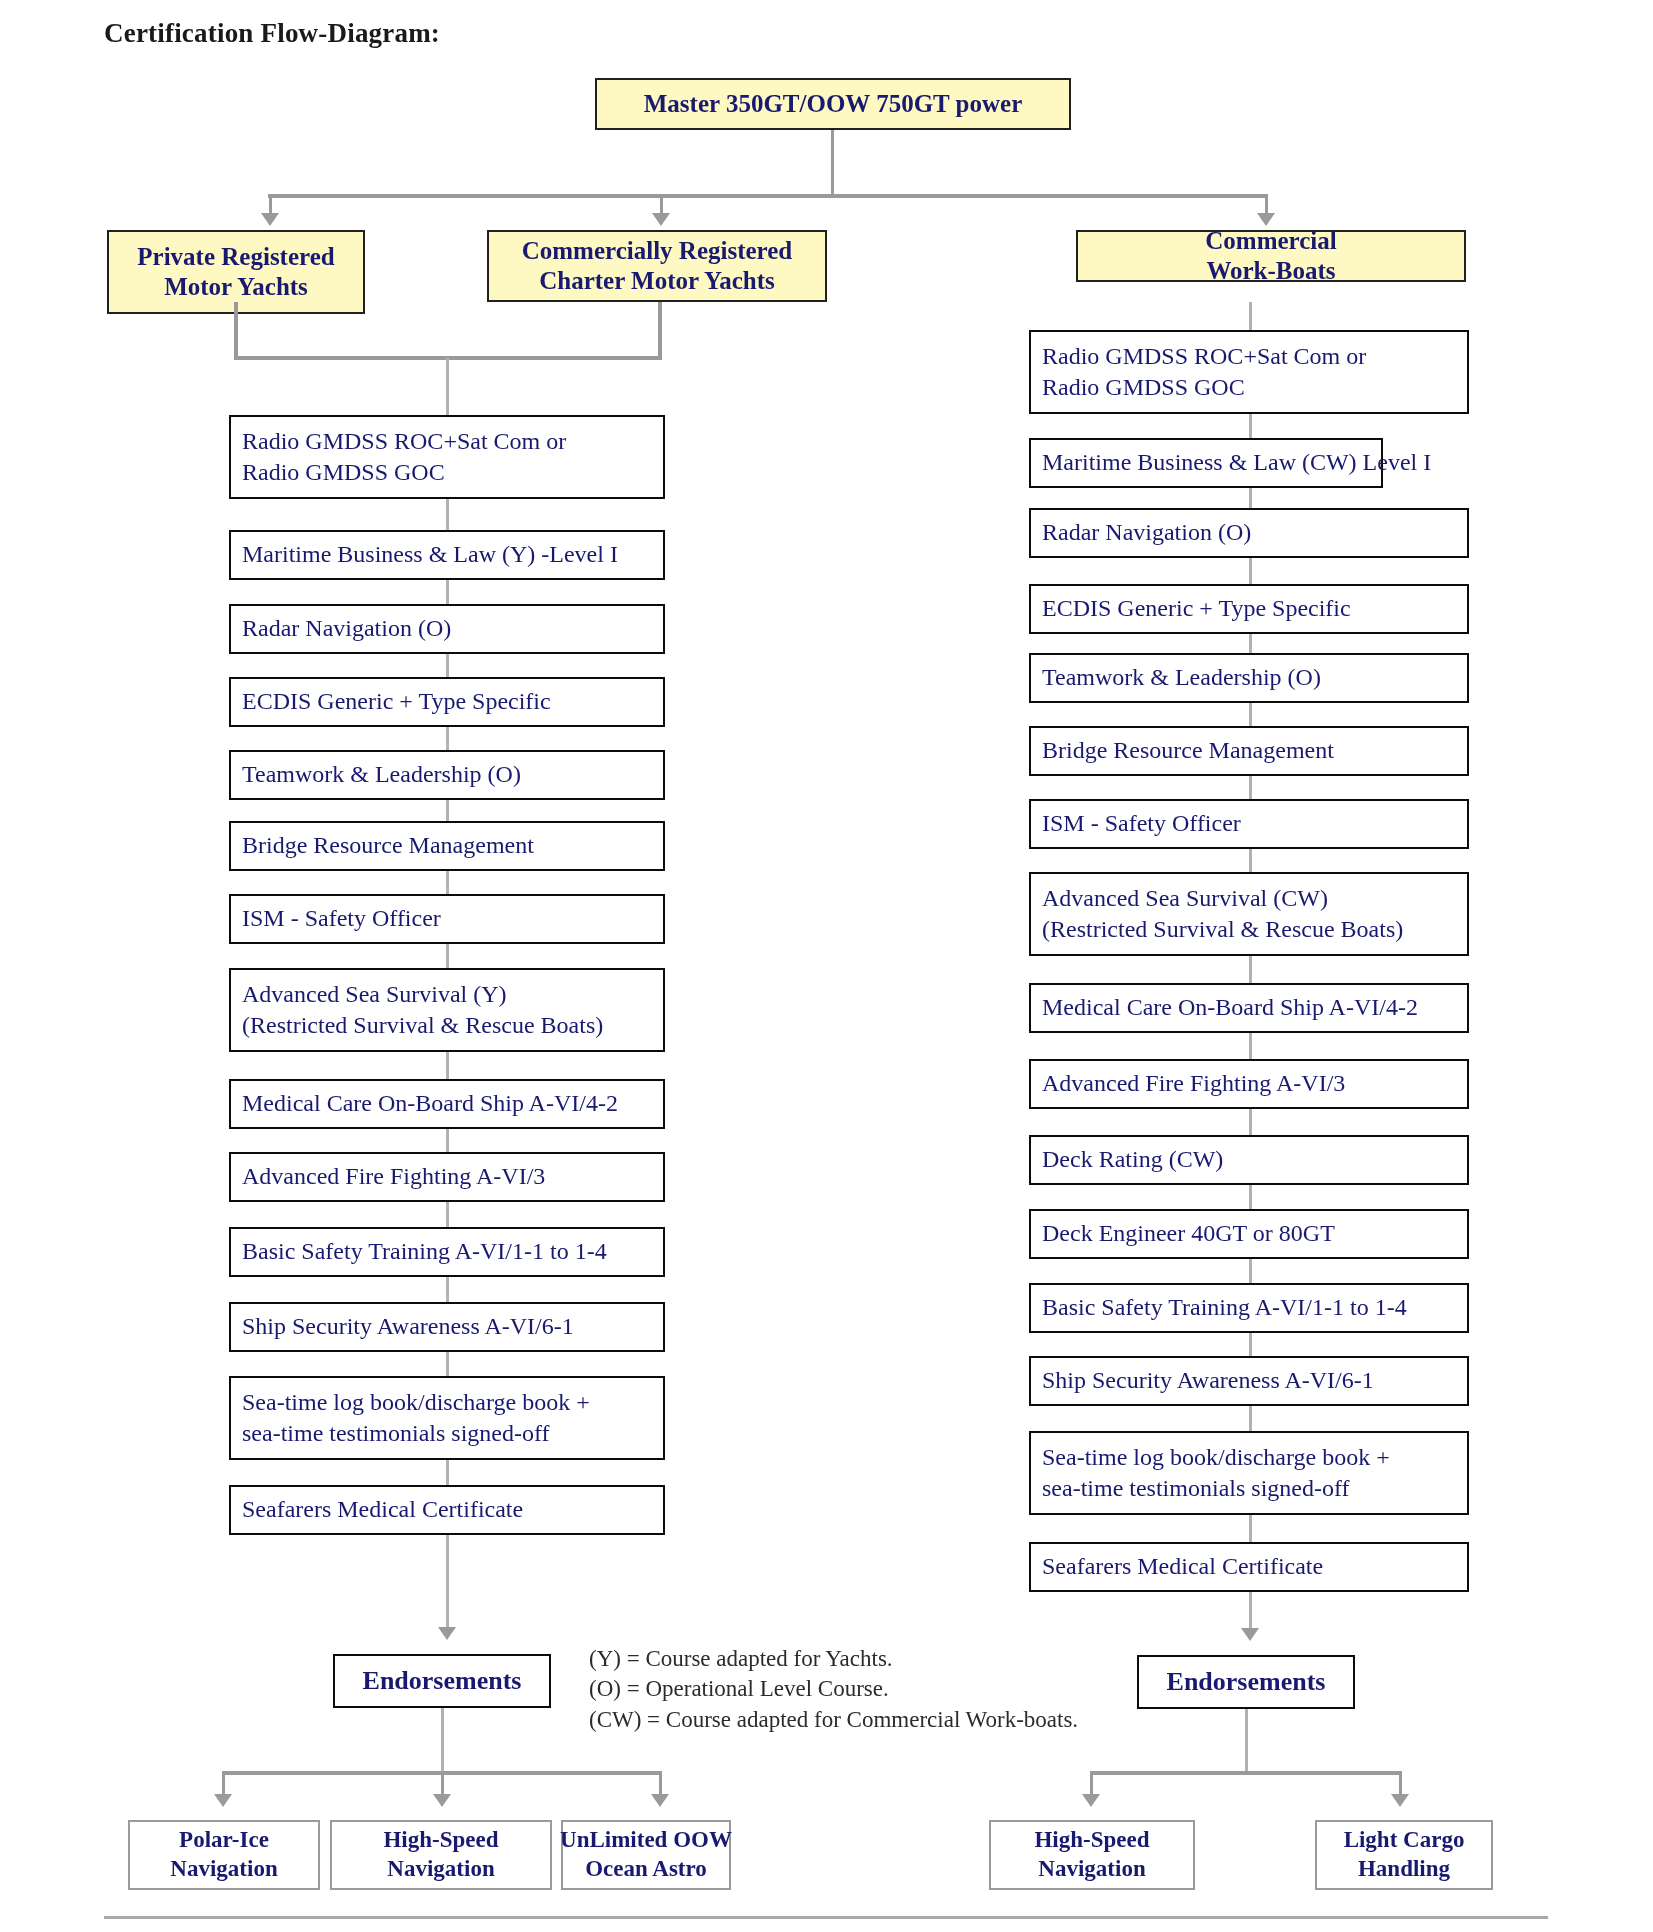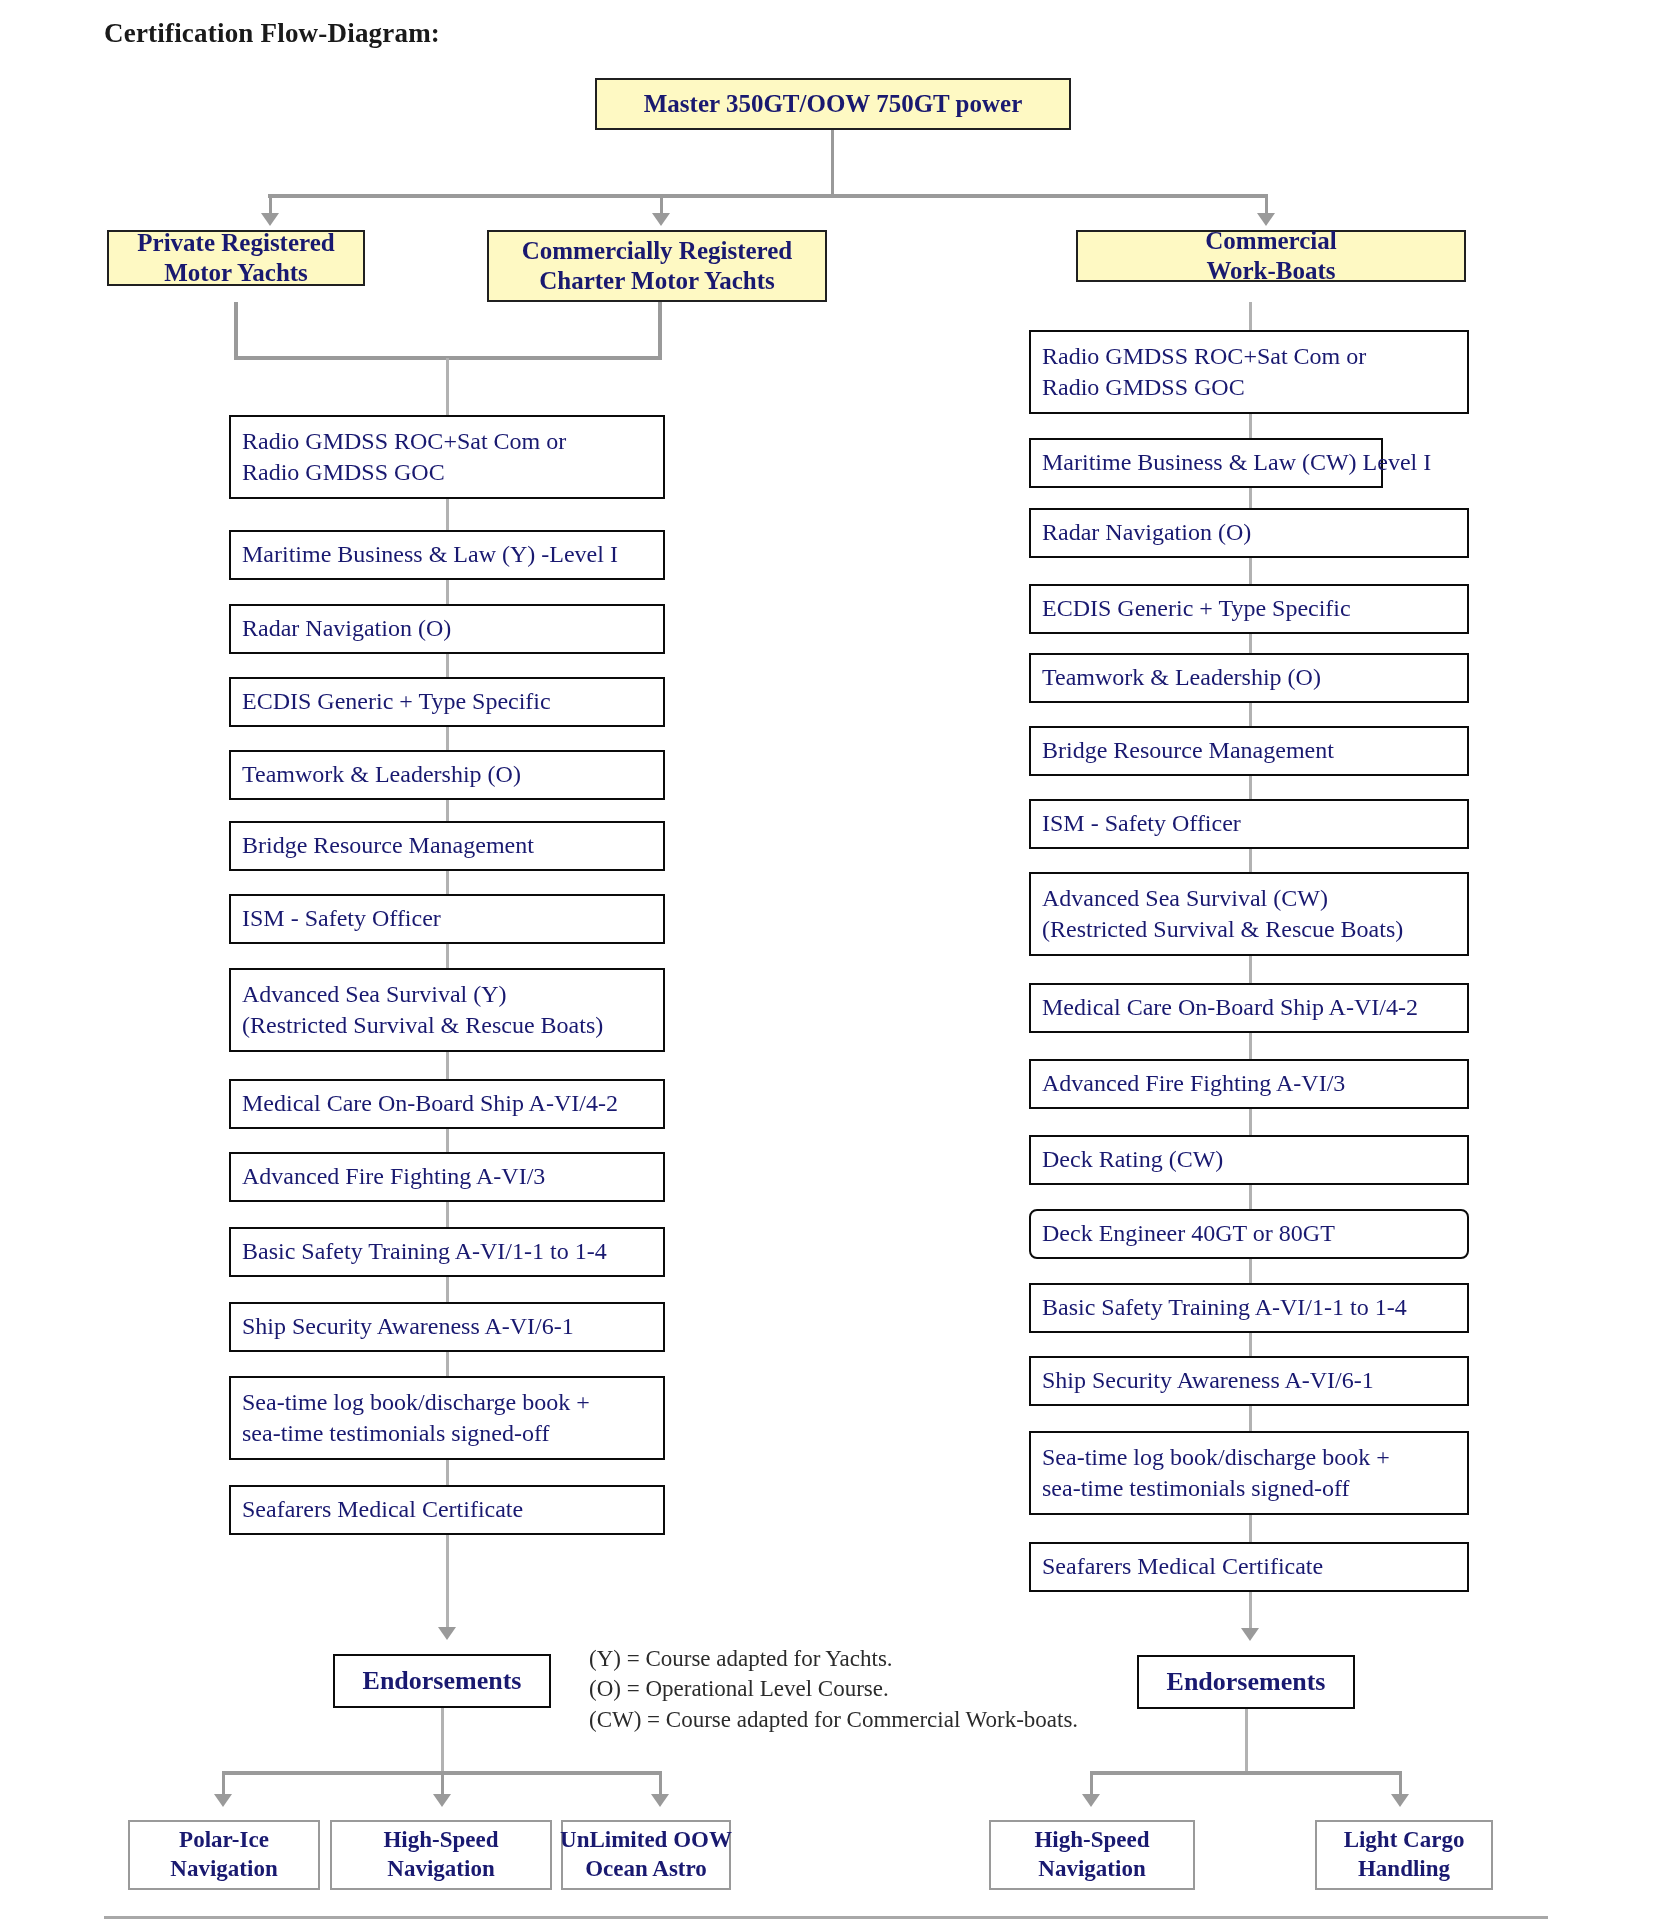--- a/index.html
+++ b/index.html
@@ -159,21 +159,21 @@
 
   <div class="vline" style="left:269px; top:194px; width:3px; height:22px;"></div>
   <div class="arrow-head" style="left:261px; top:213px;"></div>
 
   <div class="vline" style="left:660px; top:194px; width:3px; height:22px;"></div>
   <div class="arrow-head" style="left:652px; top:213px;"></div>
 
   <div class="vline" style="left:1265px; top:194px; width:3px; height:22px;"></div>
   <div class="arrow-head" style="left:1257px; top:213px;"></div>
 
-  <div class="hdr-box" style="left:107px; top:230px; width:258px; height:56px;">
+  <div class="hdr-box" style="left:107px; top:230px; width:258px; height:84px;">
     <span>Private Registered</span>
     <span>Motor Yachts</span>
   </div>
 
   <div class="hdr-box" style="left:487px; top:230px; width:340px; height:72px;">
     <span>Commercially Registered</span>
     <span>Charter Motor Yachts</span>
   </div>
 
   <div class="hdr-box" style="left:1076px; top:230px; width:390px; height:52px;">
@@ -342,21 +342,21 @@
   <div class="item-box" style="left:1029px; top:1059px; width:440px; height:50px;">
     <span class="l1">Advanced Fire Fighting A-VI/3</span>
   </div>
   <div class="vline thin" style="left:1249px; top:1109px; width:3px; height:28px;"></div>
 
   <div class="item-box" style="left:1029px; top:1135px; width:440px; height:50px;">
     <span class="l1">Deck Rating (CW)</span>
   </div>
   <div class="vline thin" style="left:1249px; top:1185px; width:3px; height:28px;"></div>
 
-  <div class="item-box" style="left:1029px; top:1209px; width:440px; height:50px;border-radius:8px;">
+  <div class="item-box" style="left:1029px; top:1209px; width:440px; height:50px;">
     <span class="l1">Deck Engineer 40GT or 80GT</span>
   </div>
   <div class="vline thin" style="left:1249px; top:1259px; width:3px; height:28px;"></div>
 
   <div class="item-box" style="left:1029px; top:1283px; width:440px; height:50px;">
     <span class="l1">Basic Safety Training  A-VI/1-1 to 1-4</span>
   </div>
   <div class="vline thin" style="left:1249px; top:1333px; width:3px; height:28px;"></div>
 
   <div class="item-box" style="left:1029px; top:1356px; width:440px; height:50px;">

